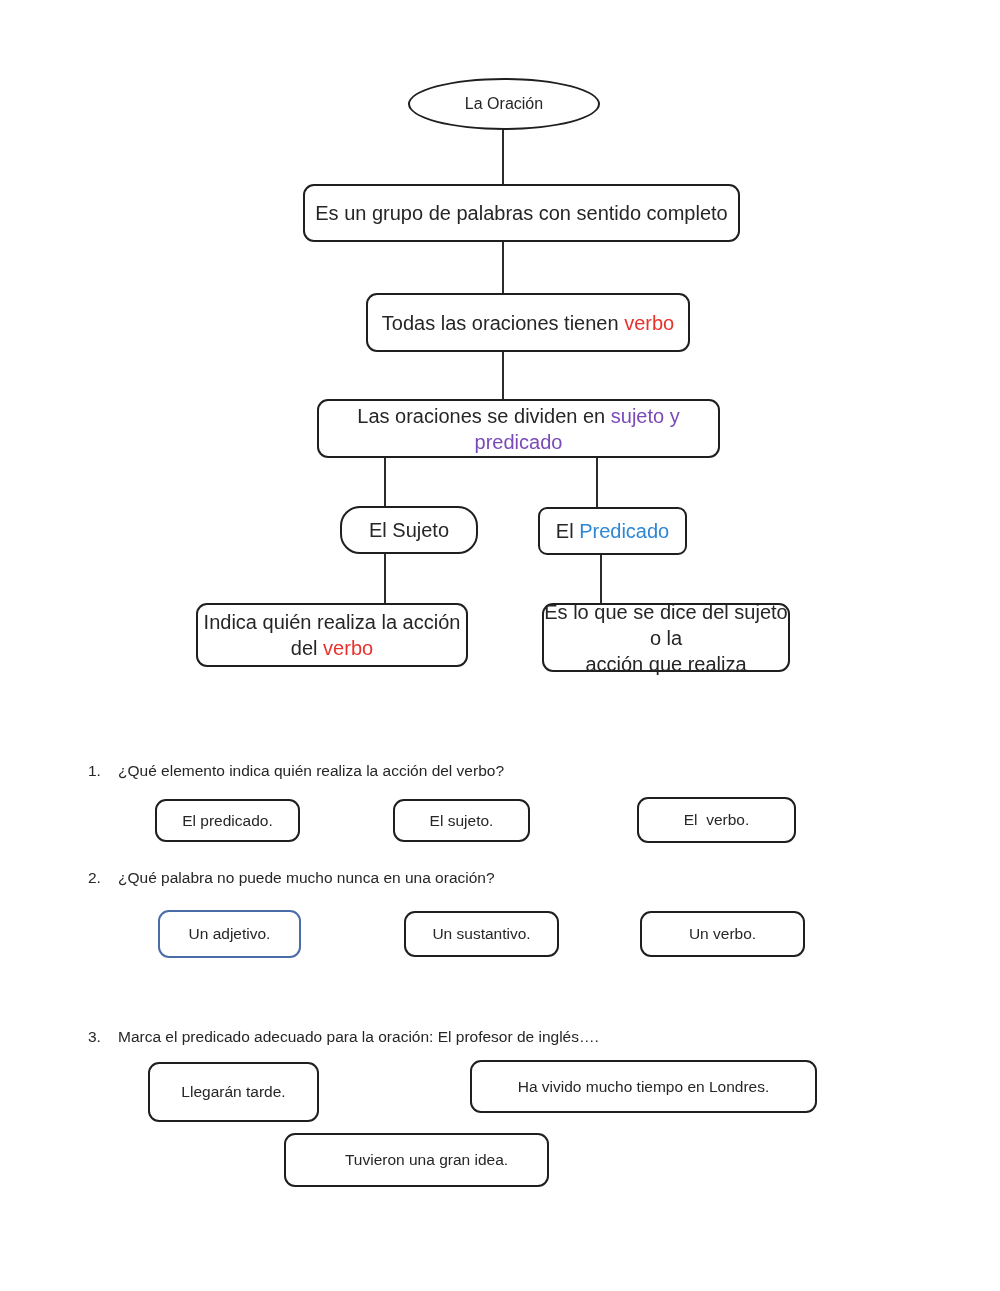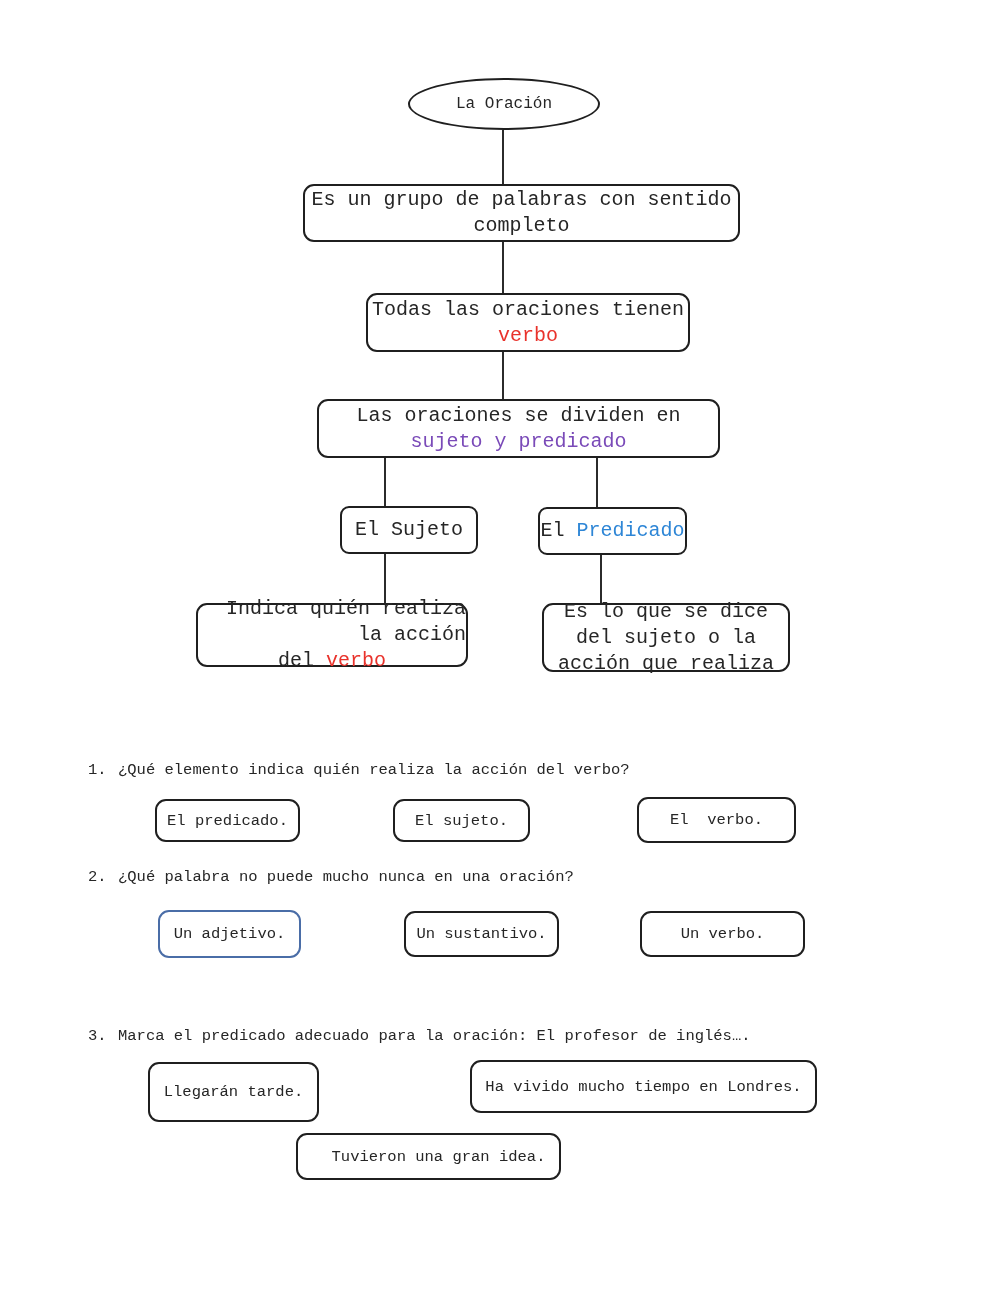--- a/index.html
+++ b/index.html
@@ -1,21 +1,21 @@
 <!DOCTYPE html>
 <html style="--red: #e9322b; --purple: #7a4ab8; --blue: #2e86d6; --selected: #4a6da7;"><head>
 <meta charset="utf-8">
 <style>
   html,body{margin:0;padding:0;}
   body{
     width:1000px;height:1291px;position:relative;background:#ffffff;
     font-family:"Liberation Sans","DejaVu Sans",sans-serif;
     color:#262626;overflow:hidden;
   }
-  .abs{position:absolute;box-sizing:border-box;font-family:Liberation Mono, monospace;}
+  .abs{position:absolute;box-sizing:border-box;}
   
   .node{
     border:2px solid #1f1f1f;border-radius:11px;background:#fff;
     display:flex;align-items:center;justify-content:center;text-align:center;
     font-size:20px;line-height:1.3;margin-left:20px;
   }
   .ellipse{
     border:2px solid #1f1f1f;border-radius:50%;background:#fff;
     display:flex;align-items:center;justify-content:center;font-size:16px;
   }
@@ -56,21 +56,21 @@
 
 <div class="abs vline" style="left:502px;top:352px;height:47px;"></div>
 
 <div class="abs node" style="left:297px;top:399px;width:403px;height:59px;">
   <span><span>Las oraciones se dividen en </span><span class="purple">sujeto y predicado</span></span>
 </div>
 
 <div class="abs vline" style="left:384px;top:458px;height:48px;"></div>
 <div class="abs vline" style="left:596px;top:458px;height:49px;"></div>
 
-<div class="abs node" style="left:320px;top:506px;width:138px;height:48px;border-radius:9px;">
+<div class="abs node" style="left:320px;top:506px;width:138px;height:48px;border-radius:20px;">
   <span>El Sujeto</span>
 </div>
 
 <div class="abs node" style="left:518px;top:507px;width:149px;height:48px;border-radius:9px;">
   <span><span>El </span><span class="blue">Predicado</span></span>
 </div>
 
 <div class="abs vline" style="left:384px;top:554px;height:49px;"></div>
 <div class="abs vline" style="left:600px;top:555px;height:48px;"></div>
 
@@ -99,13 +99,13 @@
 <div class="abs opt selected" style="left:158px;top:910px;width:143px;height:48px;">Un adjetivo.</div>
 <div class="abs opt" style="left:404px;top:911px;width:155px;height:46px;">Un sustantivo.</div>
 <div class="abs opt" style="left:640px;top:911px;width:165px;height:46px;">Un verbo.</div>
 
 <div class="abs qline" style="left:88px;top:1027px;width:880px;">
   <span class="qnum">3.</span>
   <span>Marca el predicado adecuado para la oración: El profesor de inglés….</span>
 </div>
 <div class="abs opt" style="left:148px;top:1062px;width:171px;height:60px;">Llegarán tarde.</div>
 <div class="abs opt" style="left:470px;top:1060px;width:347px;height:53px;">Ha vivido mucho tiempo en Londres.</div>
-<div class="abs opt" style="left:296px;top:1133px;width:265px;height:47px;padding-left:20px;">Tuvieron una gran idea.</div>
+<div class="abs opt" style="left:284px;top:1133px;width:265px;height:54px;padding-left:20px;">Tuvieron una gran idea.</div>
 
 </body></html>

